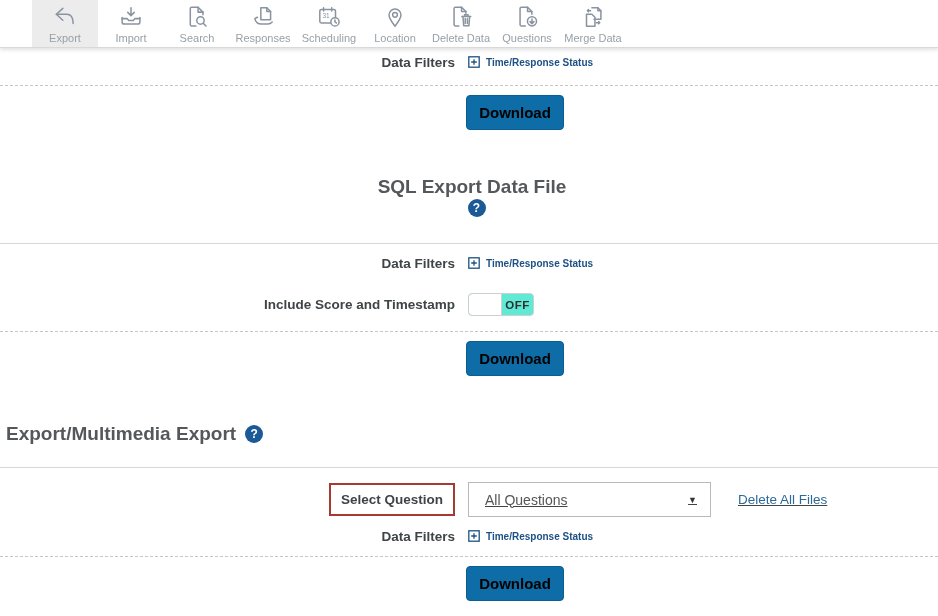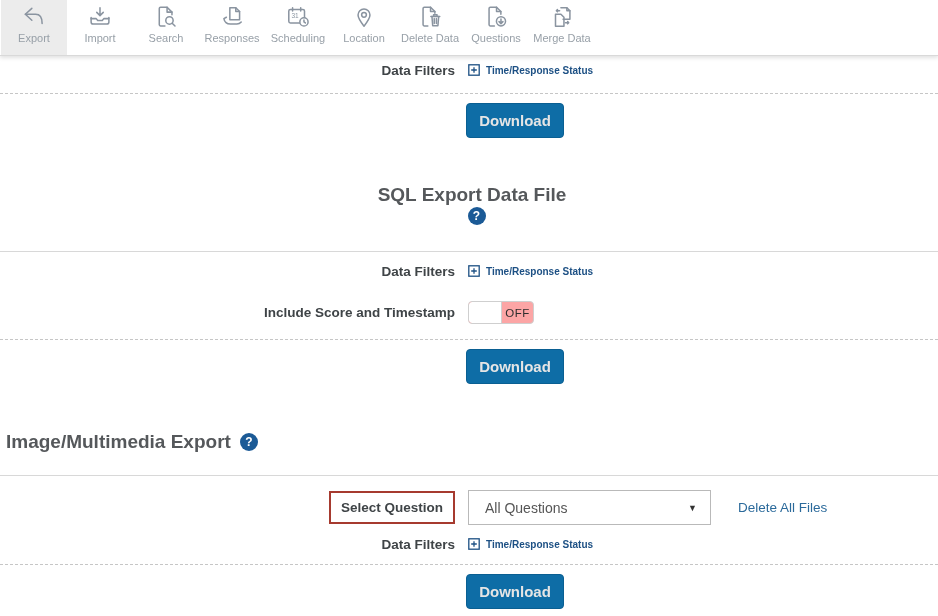--- a/index.html
+++ b/index.html
@@ -3,22 +3,22 @@
 <meta charset="utf-8">
 <style>
   * { margin:0; padding:0; box-sizing:border-box; }
   html,body { background:#fff; }
   .screen {
     position:relative; width:938px; height:616px; overflow:hidden;
     background:#fff; font-family:"Liberation Sans", sans-serif; color:#3f4447;
   }
   
   .toolbar {
-    position:relative; height:56px; display:flex; align-items:stretch;
-    padding-left:1px; background:#fff;
+    position:relative; height:48px; display:flex; align-items:stretch;
+    padding-left:32px; background:#fff;
     border-bottom:1px solid #d9d9d9;
     box-shadow:0 2px 4px rgba(0,0,0,.12);
     z-index:5;
   }
   .tb-item {
     min-width:66px; padding:0 2px; display:flex; flex-direction:column;
     align-items:center; justify-content:flex-start; padding-top:4px;
     cursor:pointer; background:transparent;
   }
   .tb-item.active { background:#ececec; }
@@ -35,40 +35,41 @@
   .tr-link {
     display:inline-flex; align-items:center; gap:6px;
     font-size:10px; font-weight:bold; color:#1d5084;
     text-decoration:none; cursor:pointer;
   }
   .plusbox { display:inline-block; }
   hr.dashed { border:none; border-top:1px dashed #c6c6c6; }
   hr.solid  { border:none; border-top:1px solid #d8d8d8; }
   .dl-wrap { padding-left:466px; }
   .dl-btn {
-    width:98px; height:35px; background:#0e6da6; color:#e5e5e5;
+    width:98px; height:35px; background:#0e6da6; color:#000000;
     border:1px solid #0a5f92; border-radius:4px;
     font-family:"Liberation Sans", sans-serif;
     font-size:15px; font-weight:bold; cursor:pointer;
   }
   .section-heading {
     padding-left:6px; font-size:19px; font-weight:bold; color:#55585b;
     display:flex; align-items:center; line-height:24px;
   }
   .help-badge {
     width:18px; height:18px; border-radius:50%; background:#1b5a96;
     color:#fff; font-size:12px; font-weight:bold;
     display:inline-flex; align-items:center; justify-content:center;
     margin-left:9px; cursor:pointer; flex:none;
   }
   
   .toggle {
-    width:66px; height:23px; background:#fca5a5; border:1px solid #cfcfcf;
+    width:66px; height:23px; background:#5eead4; border:1px solid #cfcfcf;
     border-radius:4px; display:flex; align-items:center; cursor:pointer;
     overflow:hidden;
+    font-weight:bold;
   }
   .toggle-knob {
     width:33px; height:100%; background:#fff; border-right:1px solid #d0d0d0;
     border-radius:3px 0 0 3px; flex:none;
   }
   .toggle-text {
     flex:1; text-align:center; font-size:11.5px; color:#2e2e2e;
     letter-spacing:.5px;
   }
   
@@ -92,21 +93,21 @@
   .hr-d1          { margin-top:15px; }
   .btn-1          { margin-top:9px; }
   .heading-1      { margin-top:45px;flex-direction:column; }
   .hr-s1          { margin-top:26px; }
   .row-sql-df     { margin-top:12px; }
   .row-sql-toggle { margin-top:22px; }
   .hr-d2          { margin-top:15px; }
   .btn-2          { margin-top:9px; }
   .heading-2      { margin-top:46px; }
   .hr-s2          { margin-top:21px; }
-  .row-select-q   { margin-top:14px; }
+  .row-select-q   { margin-top:14px;text-decoration:underline; }
   .row-media-df   { margin-top:12px; }
   .hr-d3          { margin-top:12px; }
   .btn-3          { margin-top:9px; }
 </style>
 </head>
 <body>
 
 <div class="screen">
 
   <div class="toolbar">
@@ -265,21 +266,21 @@
         </span>
       </span>
     </div>
 
     <hr class="dashed hr-d2">
     <div class="dl-wrap btn-2">
       <button class="dl-btn">Download</button>
     </div>
 
     <div class="section-heading heading-2">
-      <span>Image/Multimedia Export</span>
+      <span>Export/Multimedia Export</span>
       <span class="help-badge">?</span>
     </div>
     <hr class="solid hr-s2">
 
     <div class="form-row row-select-q">
       <span class="row-label">
         <span class="red-box">Select Question</span>
       </span>
       <span class="row-control">
         <span class="fake-select">

